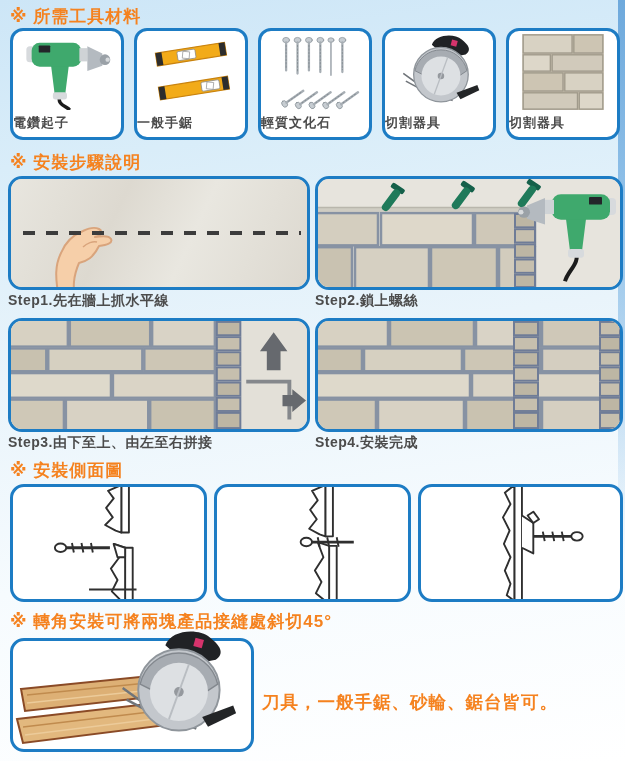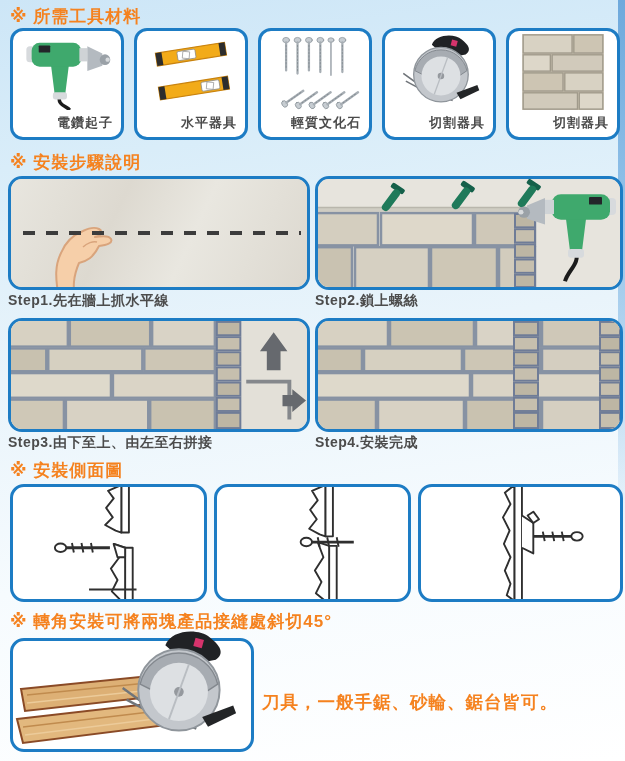--- a/index.html
+++ b/index.html
@@ -26,21 +26,21 @@
   .tools-row{position:absolute;left:10px;top:28px;display:flex;gap:10px;}
   .tool-card{
     position:relative;width:108px;height:106px;
     background:#fff;border:3px solid #1d7cc4;border-radius:13px;
     overflow:hidden;
   }
   .tool-art{position:absolute;left:0;top:2px;width:100%;height:78px;
     display:flex;align-items:center;justify-content:center;}
   .tool-label{
     position:absolute;left:0;right:8px;bottom:5px;
-    text-align:right;font-size:13px;font-weight:bold;color:#4b4b4b;
+    text-align:left;font-size:13px;font-weight:bold;color:#4b4b4b;
     letter-spacing:1px;
   }
   
   .step-box{
     position:absolute;background:#e6e3dc;
     border:3px solid #1d7cc4;border-radius:14px;overflow:hidden;
   }
   .step-caption{
     position:absolute;height:18px;font-size:14px;font-weight:bold;
     color:#4c4c4c;padding-right:14px;letter-spacing:.5px;
@@ -110,21 +110,21 @@
           </g>
           <g transform="rotate(-9 52 72)">
             <rect x="8" y="63" width="92" height="17" fill="#f2ab19" stroke="#c9830f" stroke-width="1.5"></rect>
             <rect x="8" y="63" width="8" height="17" fill="#2d2d2d"></rect>
             <rect x="92" y="63" width="8" height="17" fill="#2d2d2d"></rect>
             <rect x="64" y="65.5" width="24" height="12" rx="2" fill="#fff" stroke="#8a8a8a"></rect>
             <rect x="71" y="67" width="9" height="9" fill="none" stroke="#999" transform="rotate(14 75 71)"></rect>
           </g>
         </svg>
       </div>
-      <div class="tool-label">水平器具</div>
+      <div class="tool-label">一般手鋸</div>
     </div>
 
     <div class="tool-card">
       <div class="tool-art">
         <svg width="96" height="76" viewBox="0 0 100 100">
           <g stroke-linecap="round">
             <g transform="translate(12,8)">
                 <ellipse rx="4.5" ry="3.5" fill="#c7cdd2" stroke="#8c949a"></ellipse>
                 <line y1="3" y2="40" stroke="#a7aeb4" stroke-width="3"></line>
                 <line y1="7" y2="37" stroke="#858d93" stroke-width="1.2" stroke-dasharray="2 2.5"></line>

